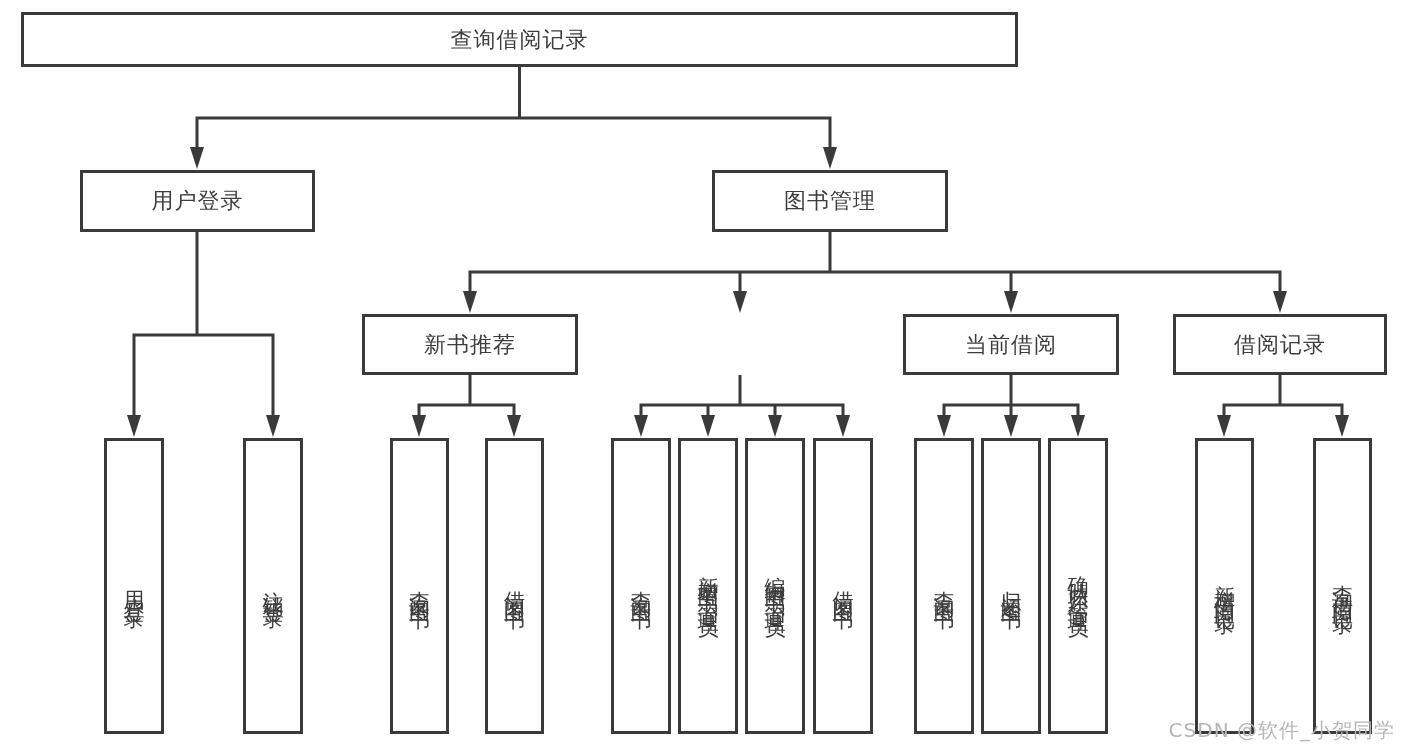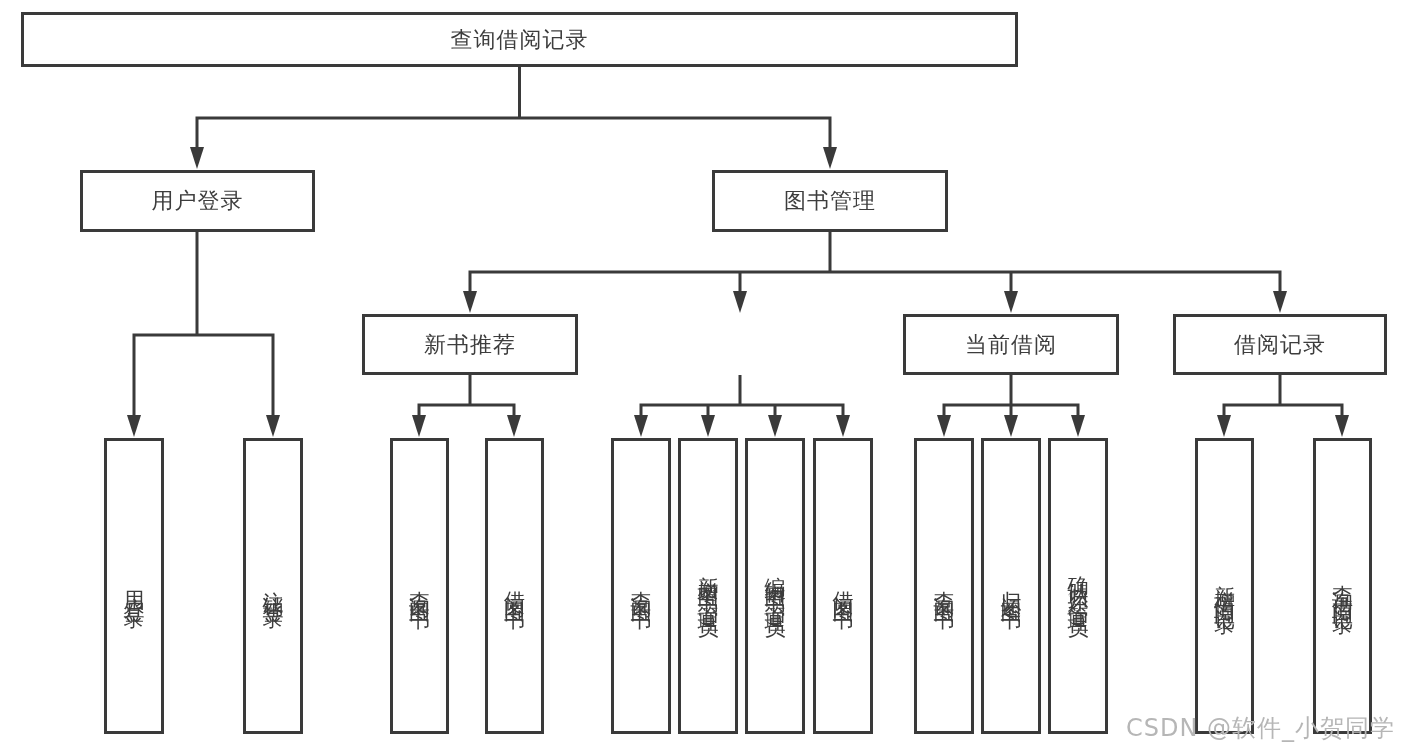--- a/index.html
+++ b/index.html
@@ -41,21 +41,21 @@
     writing-mode: vertical-rl;
     text-orientation: mixed;
     letter-spacing: 6px;
     line-height: 1.15;
   }
 
   .watermark {
     position: absolute;
     right: 10px;
     bottom: 3px;
-    font-size: 24px;
+    font-size: 20px;
     color: #b6b6b6;
     letter-spacing: 1px;
     z-index: 6;
     white-space: nowrap;
     pointer-events: none;
   }
 </style>
 </head>
 <body>
 

